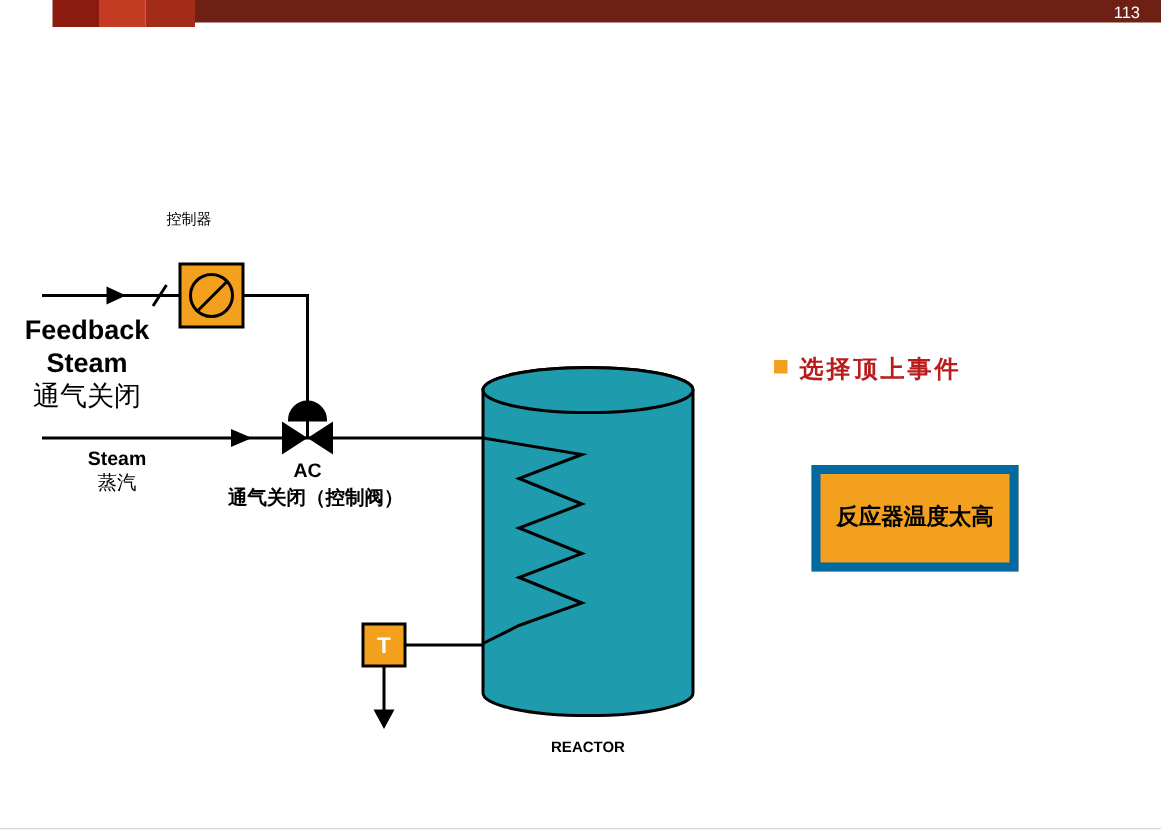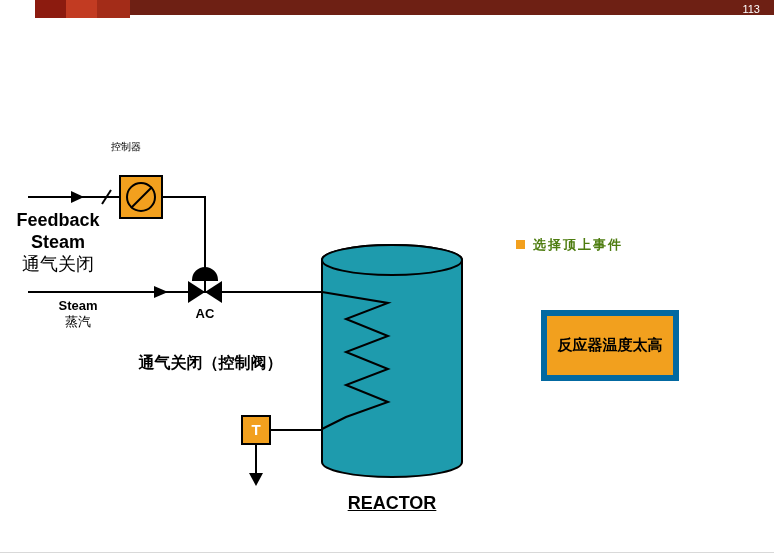--- a/index.html
+++ b/index.html
@@ -26,29 +26,29 @@
   }
   
   svg.diagram { position: absolute; left: 0; top: 0; }
   
   .lbl { position: absolute; text-align: center; line-height: 1.22; color: #000; }
   .bold { font-weight: bold; }
   .controller-lbl { left: 56px;  top: 141px; width: 140px; font-size: 10px; font-weight: normal; }
   .feedback-lbl   { left: 13px;  top: 210px; width: 90px;  font-size: 18px; }
   .steam-lbl      { left: 43px;  top: 298px; width: 70px;  font-size: 13px; }
   .ac-lbl         { left: 175px; top: 306px; width: 60px;  font-size: 13px; font-weight: bold; }
-  .valve-desc     { left: 138px; top: 324px; width: 145px; font-size: 16px; font-weight: bold; margin-top: 29px; }
-  .reactor-lbl    { left: 322px; top: 493px; width: 140px; font-size: 18px; text-decoration: underline; }
+  .valve-desc     { left: 138px; top: 324px; width: 145px; font-size: 13px; font-weight: bold; }
+  .reactor-lbl    { left: 322px; top: 493px; width: 140px; font-size: 10px; }
   
   .bullet-item {
     position: absolute; left: 516px; top: 236px;
     display: flex; align-items: flex-start; gap: 8px;
   }
   .bullet-sq { display: inline-block; width: 9px; height: 9px; margin-top: 4px; flex: 0 0 auto; }
-  .bullet-text { font-weight: bold; font-size: 13px; letter-spacing: 2px; color: #4d7c0f; white-space: nowrap; }
+  .bullet-text { font-weight: bold; font-size: 16px; letter-spacing: 2px; color: #b91c1c; white-space: nowrap; }
   .event-box {
     position: absolute; left: 541px; top: 310px; width: 138px; height: 71px;
     border: 6px solid #0369a1;
     display: flex; flex-direction: row; align-items: center; justify-content: center;
     font-weight: bold; font-size: 15px; line-height: 1.35; text-align: center;
   }
 </style>
 </head>
 <body>
 

